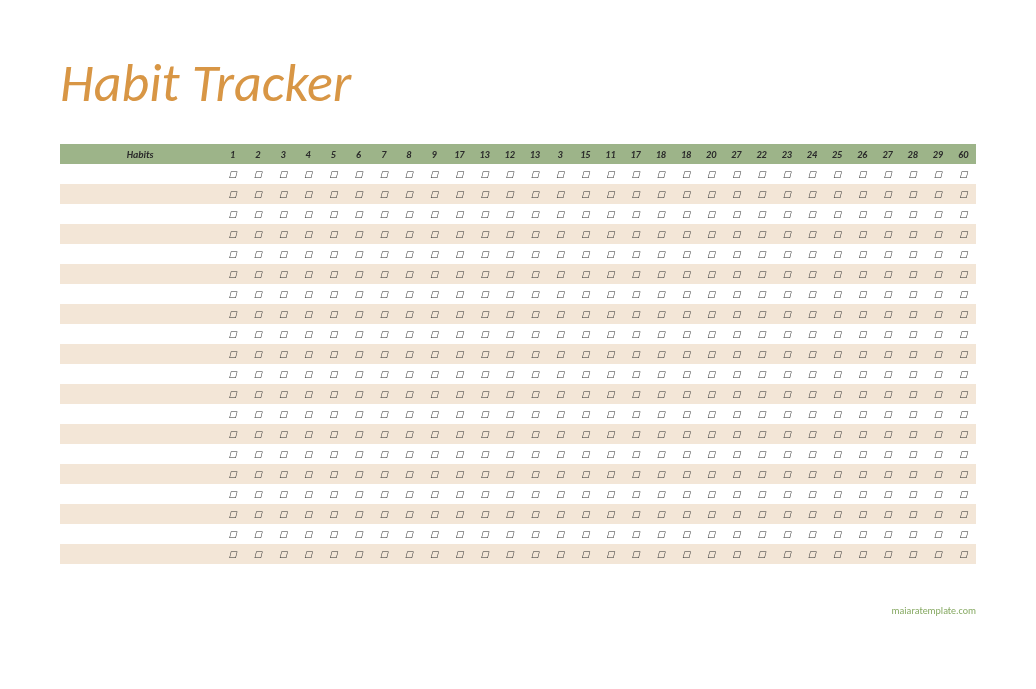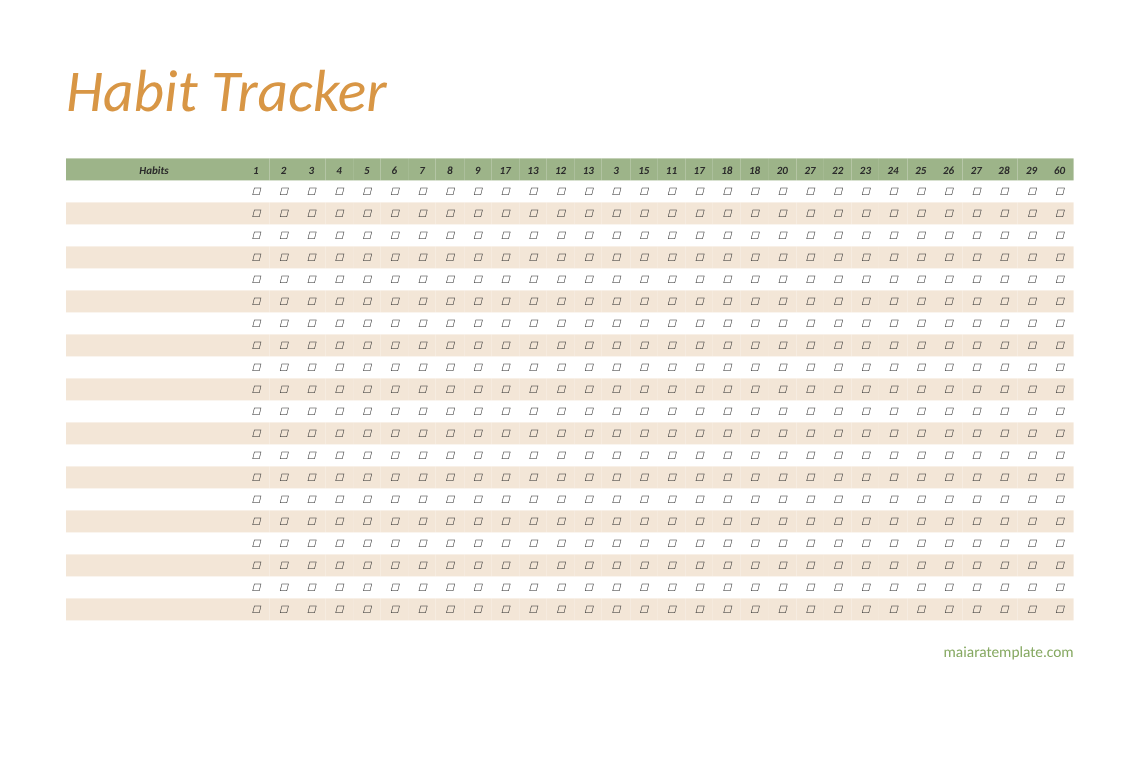--- a/index.html
+++ b/index.html
@@ -54,22 +54,22 @@
   tbody tr.alt td {
     background: #f3e6d7;
   }
   tbody td.habit-name {
     text-align: left;
     padding-left: 8px;
   }
   .footer {
     position: absolute;
     right: 60px;
-    bottom: 88px;
-    font-size: 14px;
+    bottom: 72px;
+    font-size: 10px;
     color: #86a962;
   }
 </style>
 </head>
 <body>
 
 <div class="page">
   <h1 class="title">Habit Tracker</h1>
 
   <table>

